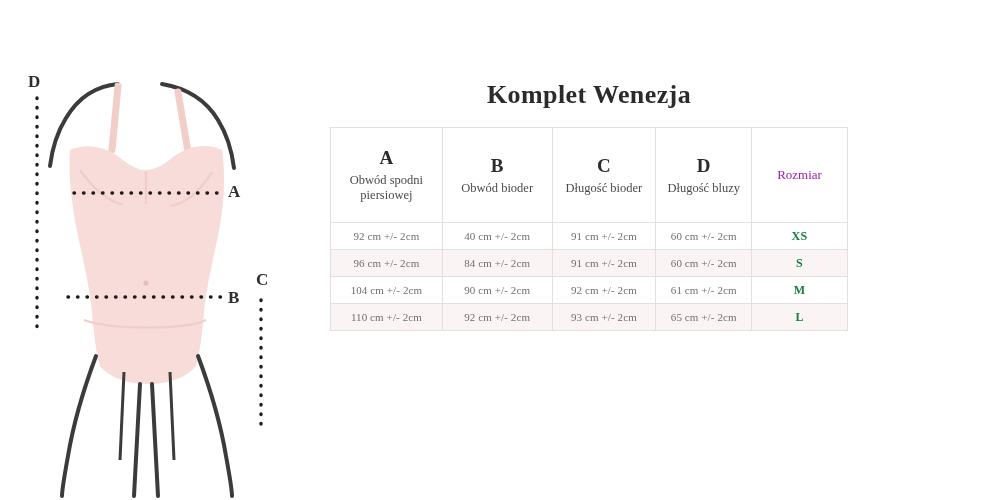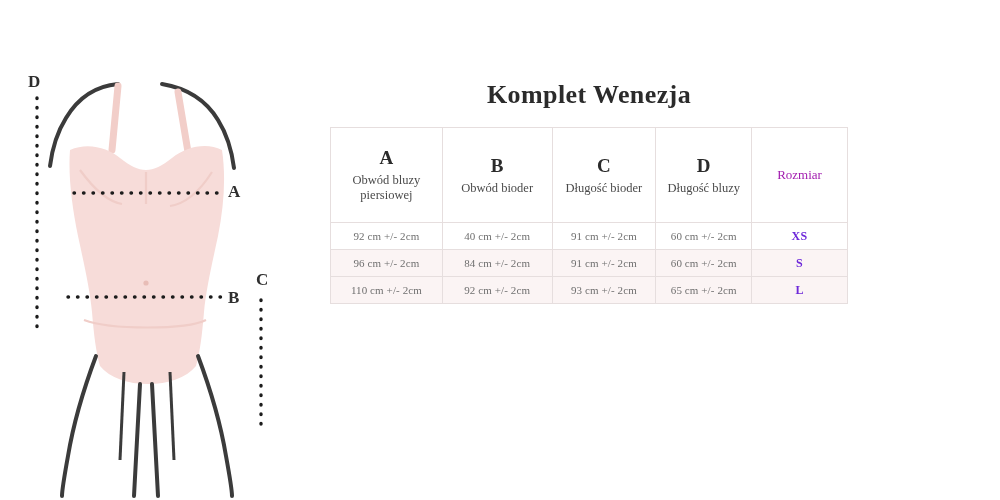--- a/index.html
+++ b/index.html
@@ -102,21 +102,21 @@
   table.size-table tbody td {
     height: 24px;
     font-size: 11px;
     color: #6f6f6f;
     letter-spacing: .1px;
     margin-top: 32px;
   }
   table.size-table tbody td.size-cell {
     font-size: 12px;
     font-weight: 700;
-    color: #6d28d9;
+    color: #15803d;
     letter-spacing: .3px;
   }
   table.size-table tbody tr.alt td {
     background: #fbf4f4;
   }
   
   col.c0 { width: 112px; }
   col.c1 { width: 110px; }
   col.c2 { width: 104px; }
   col.c3 { width: 96px; }
@@ -200,21 +200,21 @@
         <col class="c0">
           <col class="c1">
           <col class="c2">
           <col class="c3">
           <col class="c4">
       </colgroup>
       <thead>
         <tr>
           <th>
             <span class="hdr-letter">A</span>
-            <span class="hdr-text">Obwód bluzy piersiowej</span>
+            <span class="hdr-text">Obwód spodni piersiowej</span>
           </th>
           <th>
             <span class="hdr-letter">B</span>
             <span class="hdr-text">Obwód bioder</span>
           </th>
           <th>
             <span class="hdr-letter">C</span>
             <span class="hdr-text">Długość bioder</span>
           </th>
           <th>
@@ -234,20 +234,27 @@
           <td>60 cm +/- 2cm</td>
           <td class="size-cell">XS</td>
         </tr>
         <tr class="alt">
           <td>96 cm +/- 2cm</td>
           <td>84 cm +/- 2cm</td>
           <td>91 cm +/- 2cm</td>
           <td>60 cm +/- 2cm</td>
           <td class="size-cell">S</td>
         </tr>
+        <tr>
+          <td>104 cm +/- 2cm</td>
+          <td>90 cm +/- 2cm</td>
+          <td>92 cm +/- 2cm</td>
+          <td>61 cm +/- 2cm</td>
+          <td class="size-cell">M</td>
+        </tr>
         <tr class="alt">
           <td>110 cm +/- 2cm</td>
           <td>92 cm +/- 2cm</td>
           <td>93 cm +/- 2cm</td>
           <td>65 cm +/- 2cm</td>
           <td class="size-cell">L</td>
         </tr>
       </tbody>
     </table>
   </div>

